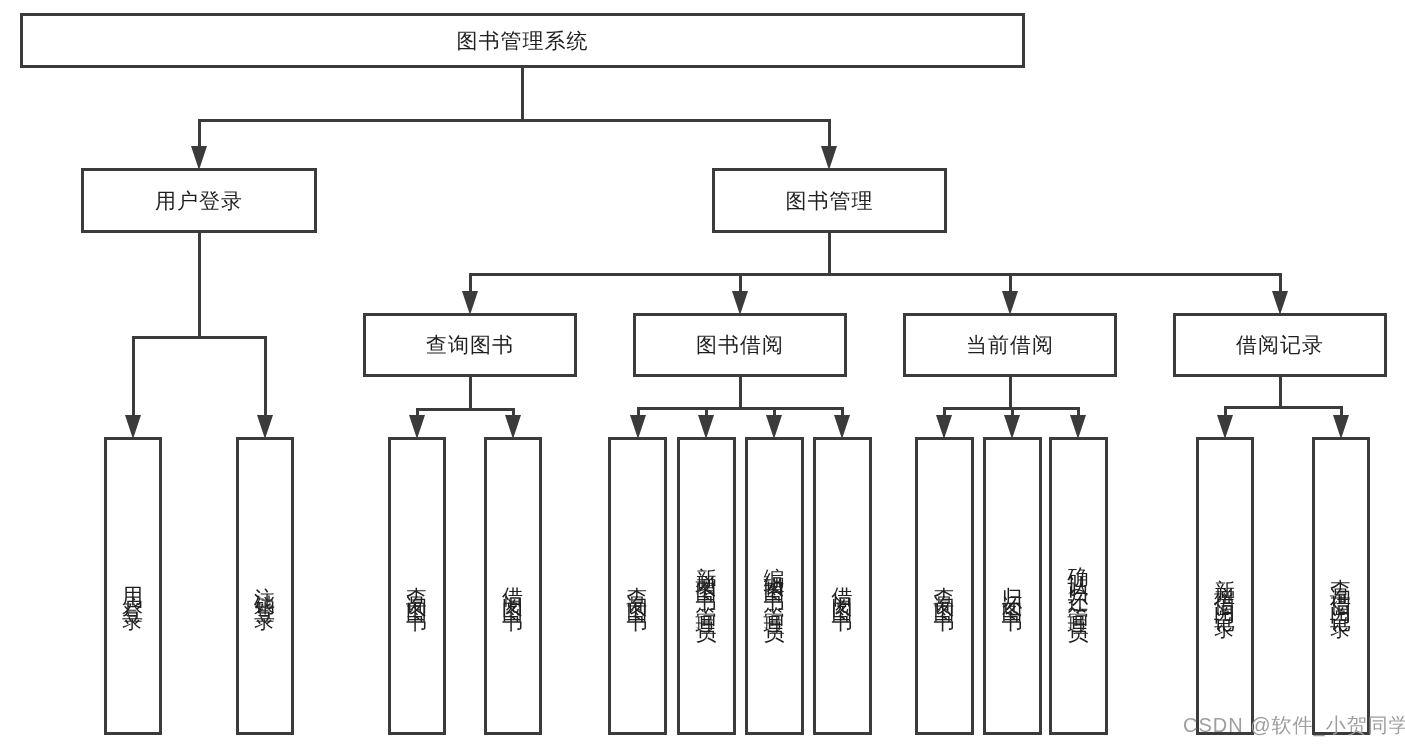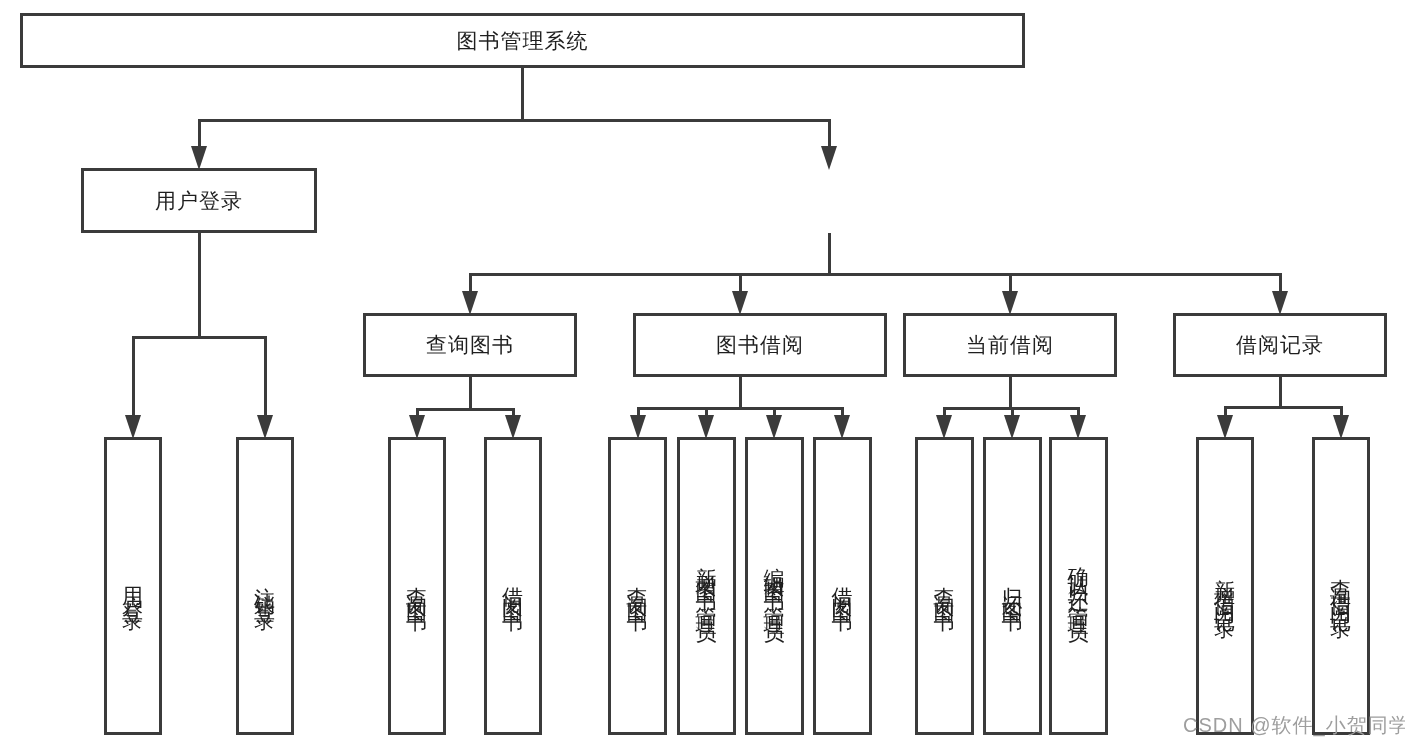--- a/index.html
+++ b/index.html
@@ -67,25 +67,28 @@
 
 <div id="canvas">
 
   <div class="node hnode" style="left:20px; top:13px; width:1005px; height:55px;">
     <span>图书管理系统</span>
   </div>
 
   <div class="node hnode" style="left:81px; top:168px; width:236px; height:65px;">
     <span>用户登录</span>
   </div>
+  <div class="node hnode" style="left:712px; top:168px; width:235px; height:65px;">
+    <span>图书管理</span>
+  </div>
 
   <div class="node hnode" style="left:363px; top:313px; width:214px; height:64px;">
     <span>查询图书</span>
   </div>
-  <div class="node hnode" style="left:633px; top:313px; width:254px; height:64px;">
+  <div class="node hnode" style="left:633px; top:313px; width:214px; height:64px;">
     <span>图书借阅</span>
   </div>
   <div class="node hnode" style="left:903px; top:313px; width:214px; height:64px;">
     <span>当前借阅</span>
   </div>
   <div class="node hnode" style="left:1173px; top:313px; width:214px; height:64px;">
     <span>借阅记录</span>
   </div>
 
   <div class="node vnode" style="left:104px;">

